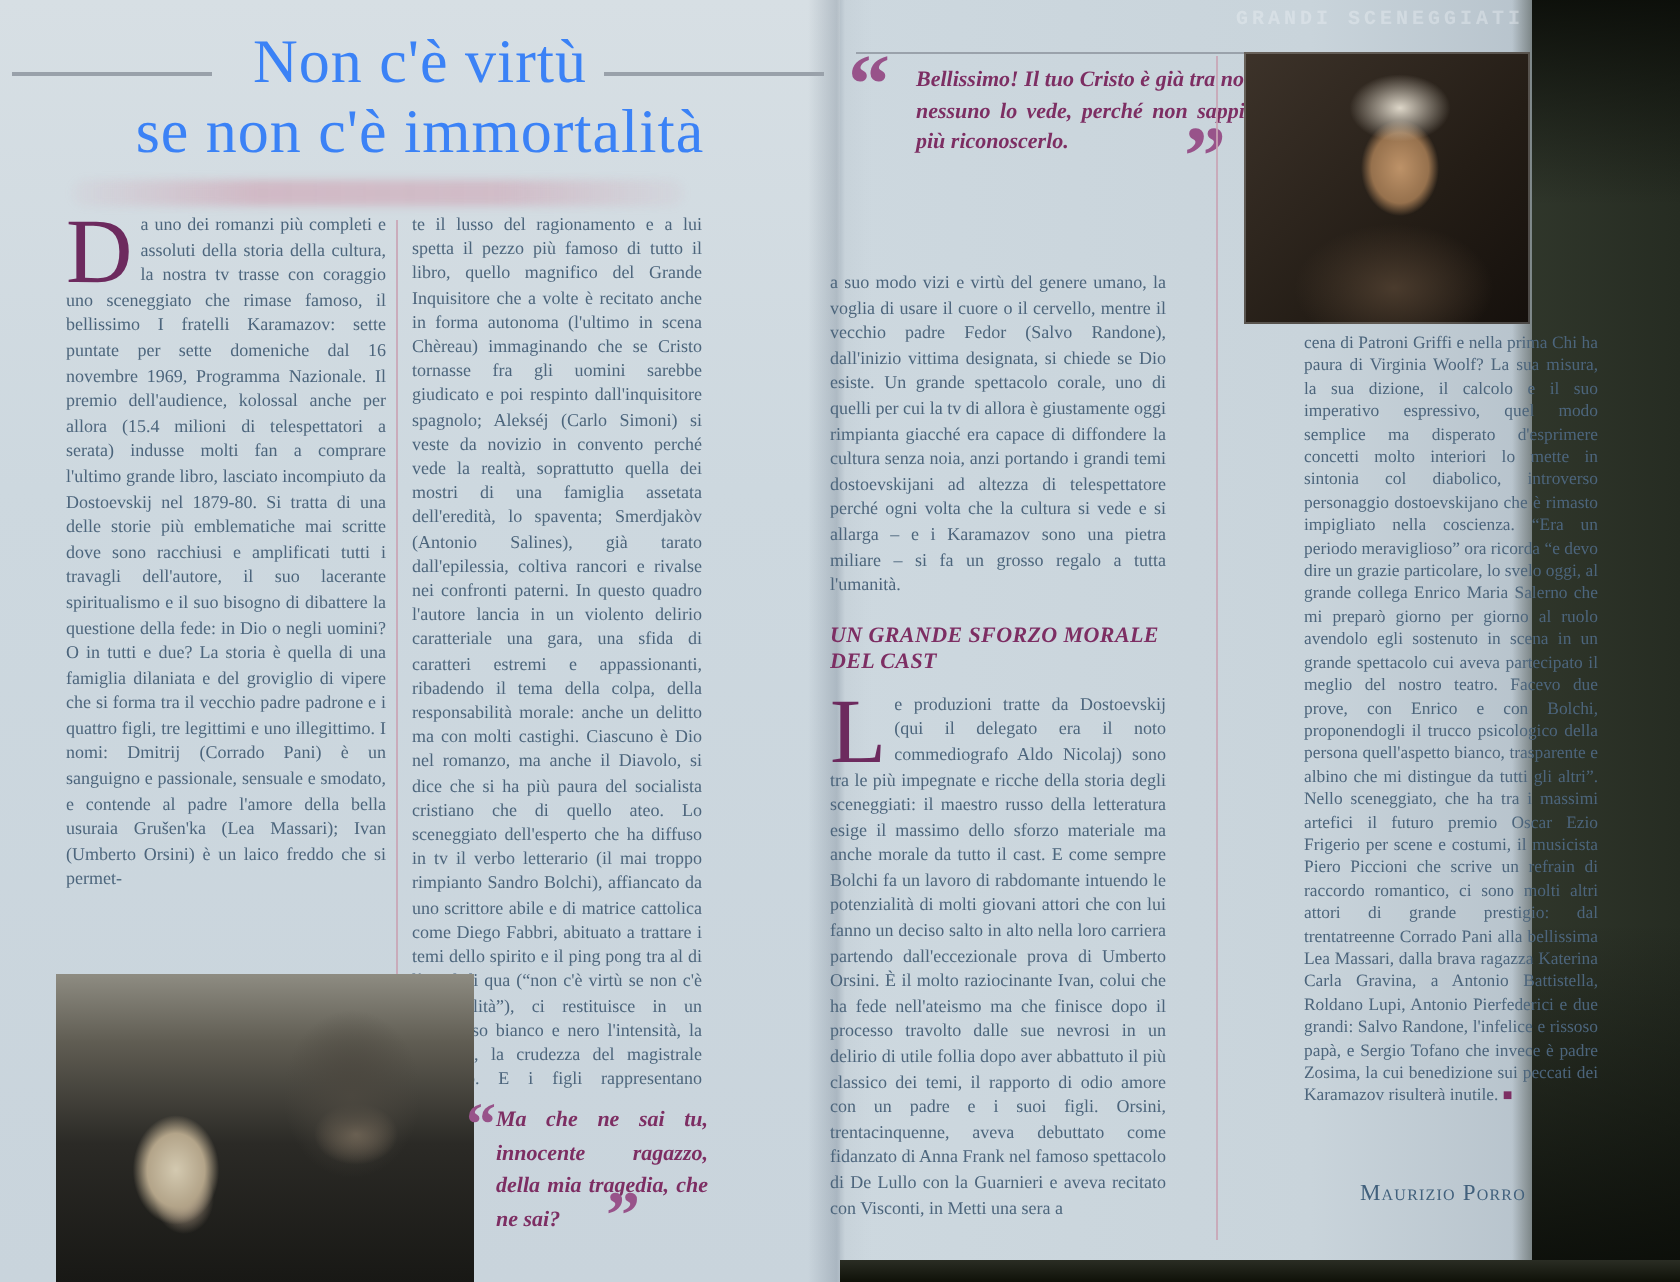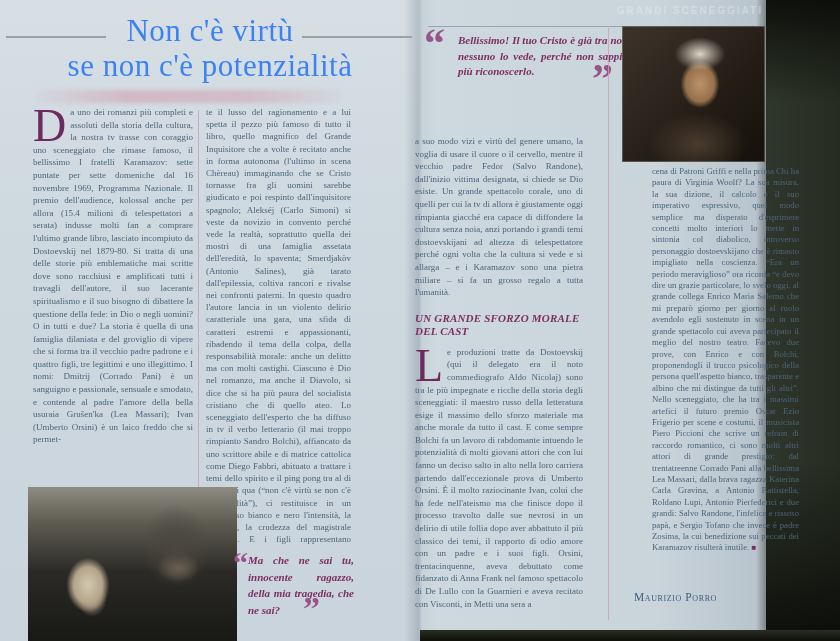--- a/index.html
+++ b/index.html
@@ -66,43 +66,43 @@
         linear-gradient(180deg,#8e8c82 0%,#605d53 22%,#2b2a26 55%,#181815 100%);}
   .photo-right{left:622px;top:26px;width:143px;height:136px;
       background:
         radial-gradient(ellipse 36px 24px at 78px 28px,#ddd6c8 0%,rgba(0,0,0,0) 70%),
         radial-gradient(ellipse 26px 32px at 78px 58px,#bd9268 0%,#96714d 55%,rgba(0,0,0,0) 75%),
         radial-gradient(ellipse 62px 40px at 75px 118px,#4a3b2d 0%,rgba(0,0,0,0) 80%),
         linear-gradient(135deg,#3d332a 0%,#241d16 60%,#15100c 100%);
       box-shadow:0 0 0 1px rgba(235,238,240,.25) inset;}
 
   .ghost{left:616px;top:5px;width:148px;text-align:center;font-size:10px;font-weight:bold;
-      letter-spacing:2px;color:#eef2f6;opacity:.38;font-family:Liberation Sans, sans-serif;}
+      letter-spacing:2px;color:#eef2f6;opacity:.38;font-family:Liberation Mono, monospace;}
 
-  .byline{left:588px;top:591px;width:175px;text-align:center;font-variant:small-caps;
+  .byline{left:588px;top:591px;width:175px;text-align:right;font-variant:small-caps;
       font-size:11.5px;letter-spacing:.6px;color:#41607c;}
   .endmark{color:#7d2e63;font-size:8px;}
 </style>
 </head>
 <body>
 
 <div class="stage">
 
   <div class="abs bg"></div>
   <div class="abs paper-left"></div>
   <div class="abs paper-right"></div>
   <div class="abs gutter"></div>
   <div class="abs page-edge"></div>
   <div class="abs bottom-dark"></div>
 
   <div class="abs rule rule-l"></div>
   <div class="abs rule rule-r"></div>
   <h1 class="abs title" style="margin:0;font-weight:normal;">
     <span>Non c'è virtù</span><br>
-    <span>se non c'è potenzialità</span>
+    <span>se non c'è immortalità</span>
   </h1>
   <div class="abs smudge"></div>
 
   <p class="abs body col1L para"><span class="dropcap">D</span><span>a uno dei romanzi più completi e assoluti della storia della cultura, la nostra tv trasse con coraggio uno sceneggiato che rimase famoso, il bellissimo I fratelli Karamazov: sette puntate per sette domeniche dal 16 novembre 1969, Programma Nazionale. Il premio dell'audience, kolossal anche per allora (15.4 milioni di telespettatori a serata) indusse molti fan a comprare l'ultimo grande libro, lasciato incompiuto da Dostoevskij nel 1879-80. Si tratta di una delle storie più emblematiche mai scritte dove sono racchiusi e amplificati tutti i travagli dell'autore, il suo lacerante spiritualismo e il suo bisogno di dibattere la questione della fede: in Dio o negli uomini? O in tutti e due? La storia è quella di una famiglia dilaniata e del groviglio di vipere che si forma tra il vecchio padre padrone e i quattro figli, tre legittimi e uno illegittimo. I nomi: Dmitrij (Corrado Pani) è un sanguigno e passionale, sensuale e smodato, e contende al padre l'amore della bella usuraia Grušen'ka (Lea Massari); Ivan (Umberto Orsini) è un laico freddo che si permet-</span></p>
 
   <div class="abs divider div-left"></div>
 
   <p class="abs body col2L para"><span>te il lusso del ragionamento e a lui spetta il pezzo più famoso di tutto il libro, quello magnifico del Grande Inquisitore che a volte è recitato anche in forma autonoma (l'ultimo in scena Chèreau) immaginando che se Cristo tornasse fra gli uomini sarebbe giudicato e poi respinto dall'inquisitore spagnolo; Alekséj (Carlo Simoni) si veste da novizio in convento perché vede la realtà, soprattutto quella dei mostri di una famiglia assetata dell'eredità, lo spaventa; Smerdjakòv (Antonio Salines), già tarato dall'epilessia, coltiva rancori e rivalse nei confronti paterni. In questo quadro l'autore lancia in un violento delirio caratteriale una gara, una sfida di caratteri estremi e appassionanti, ribadendo il tema della colpa, della responsabilità morale: anche un delitto ma con molti castighi. Ciascuno è Dio nel romanzo, ma anche il Diavolo, si dice che si ha più paura del socialista cristiano che di quello ateo. Lo sceneggiato dell'esperto che ha diffuso in tv il verbo letterario (il mai troppo rimpianto Sandro Bolchi), affiancato da uno scrittore abile e di matrice cattolica come Diego Fabbri, abituato a trattare i temi dello spirito e il ping pong tra al di là e al di qua (“non c'è virtù se non c'è immortalità”), ci restituisce in un portentoso bianco e nero l'intensità, la passione, la crudezza del magistrale romanzo. E i figli rappresentano ciascuno</span></p>
 
   <div class="abs photo-left"></div>

